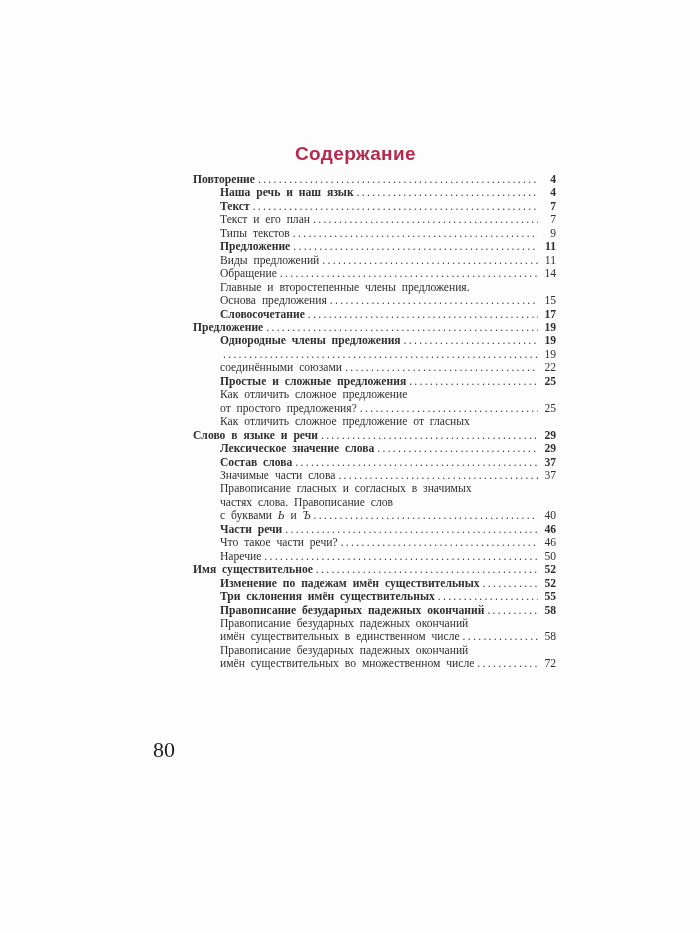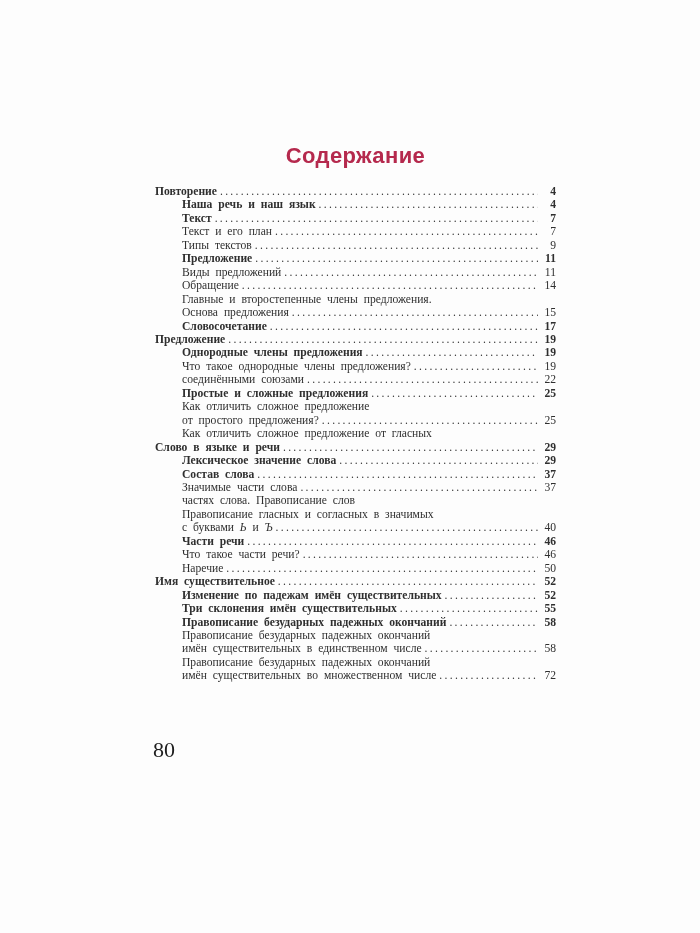--- a/index.html
+++ b/index.html
@@ -9,25 +9,25 @@
     position: relative;
     font-family: "Liberation Serif", "DejaVu Serif", serif;
     overflow: hidden;
   }
   .page {
     position: absolute;
     left: 155px; top: 143px;
     width: 401px;
   }
   .toc-title {
-    margin: 0 0 16px 0;
+    margin: 0 0 8px 0;
     text-align: center;
     font-family: "Liberation Sans", "DejaVu Sans", sans-serif;
     font-weight: bold;
-    font-size: 22px;
+    font-size: 19px;
     letter-spacing: 0.4px;
     color: #b5294d;
   }
   .toc {
     font-size: 11.6px;
     line-height: 13.45px;
     color: #2f2f2f;
     word-spacing: 3px;
   }
   .toc-line { display: flex; align-items: baseline; }
@@ -53,21 +53,21 @@
     left: -2px; top: 594px;
     font-size: 22px;
     color: #1e1e1e;
   }
 </style>
 </head>
 <body>
 
 <div class="page">
   <h1 class="toc-title" style="color: rgb(181, 41, 77);">Содержание</h1>
-  <div class="toc" id="toc" style="color: rgb(47, 47, 47);">
+  <div class="toc" id="toc" style="color: rgb(47, 47, 47); margin-left: 38px;">
       <div class="toc-line b">
         <span class="toc-text">Повторение</span>
         <span class="toc-dots"></span>
         <span class="toc-page">4</span>
       </div>
       <div class="toc-line ind b">
         <span class="toc-text">Наша речь и наш язык</span>
         <span class="toc-dots"></span>
         <span class="toc-page">4</span>
       </div>
@@ -118,21 +118,20 @@
         <span class="toc-text">Предложение</span>
         <span class="toc-dots"></span>
         <span class="toc-page">19</span>
       </div>
       <div class="toc-line ind b">
         <span class="toc-text">Однородные члены предложения</span>
         <span class="toc-dots"></span>
         <span class="toc-page">19</span>
       </div>
       <div class="toc-line ind">
-        <span class="toc-text">Что такое однородные члены предложения?</span>
         <span class="toc-dots"></span>
         <span class="toc-page">19</span>
       </div>
       <div class="toc-line ind">
         <span class="toc-text">соединёнными союзами</span>
         <span class="toc-dots"></span>
         <span class="toc-page">22</span>
       </div>
       <div class="toc-line ind b">
         <span class="toc-text">Простые и сложные предложения</span>
@@ -164,24 +163,24 @@
         <span class="toc-text">Состав слова</span>
         <span class="toc-dots"></span>
         <span class="toc-page">37</span>
       </div>
       <div class="toc-line ind">
         <span class="toc-text">Значимые части слова</span>
         <span class="toc-dots"></span>
         <span class="toc-page">37</span>
       </div>
       <div class="toc-line ind">
+        <span class="toc-text">Правописание гласных и согласных в значимых</span>
+      </div>
+      <div class="toc-line ind">
         <span class="toc-text">частях слова. Правописание слов</span>
-      </div>
-      <div class="toc-line ind">
-        <span class="toc-text">Правописание гласных и согласных в значимых</span>
       </div>
       <div class="toc-line ind">
         <span class="toc-text"><span>с буквами </span><i>Ь</i><span> и </span><i>Ъ</i></span>
         <span class="toc-dots"></span>
         <span class="toc-page">40</span>
       </div>
       <div class="toc-line ind b">
         <span class="toc-text">Части речи</span>
         <span class="toc-dots"></span>
         <span class="toc-page">46</span>

